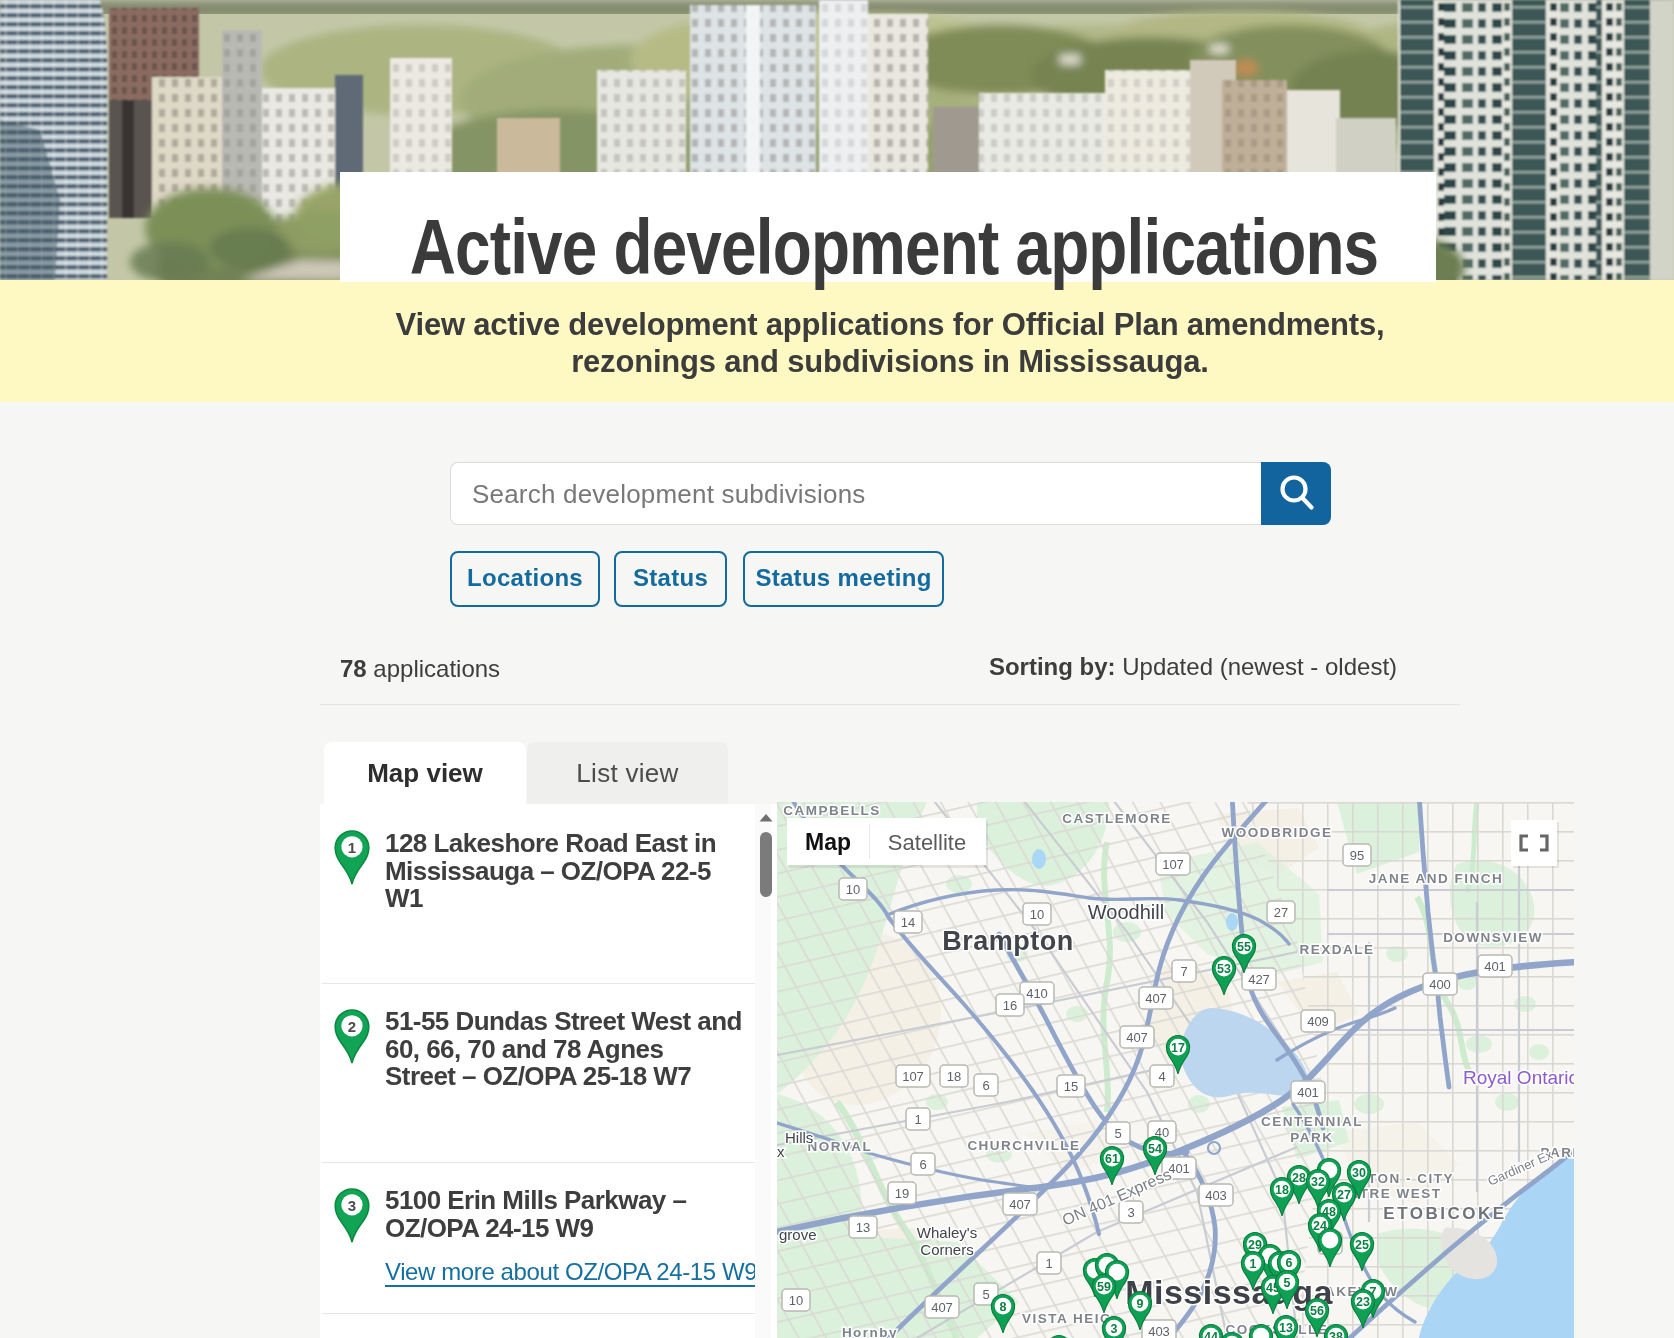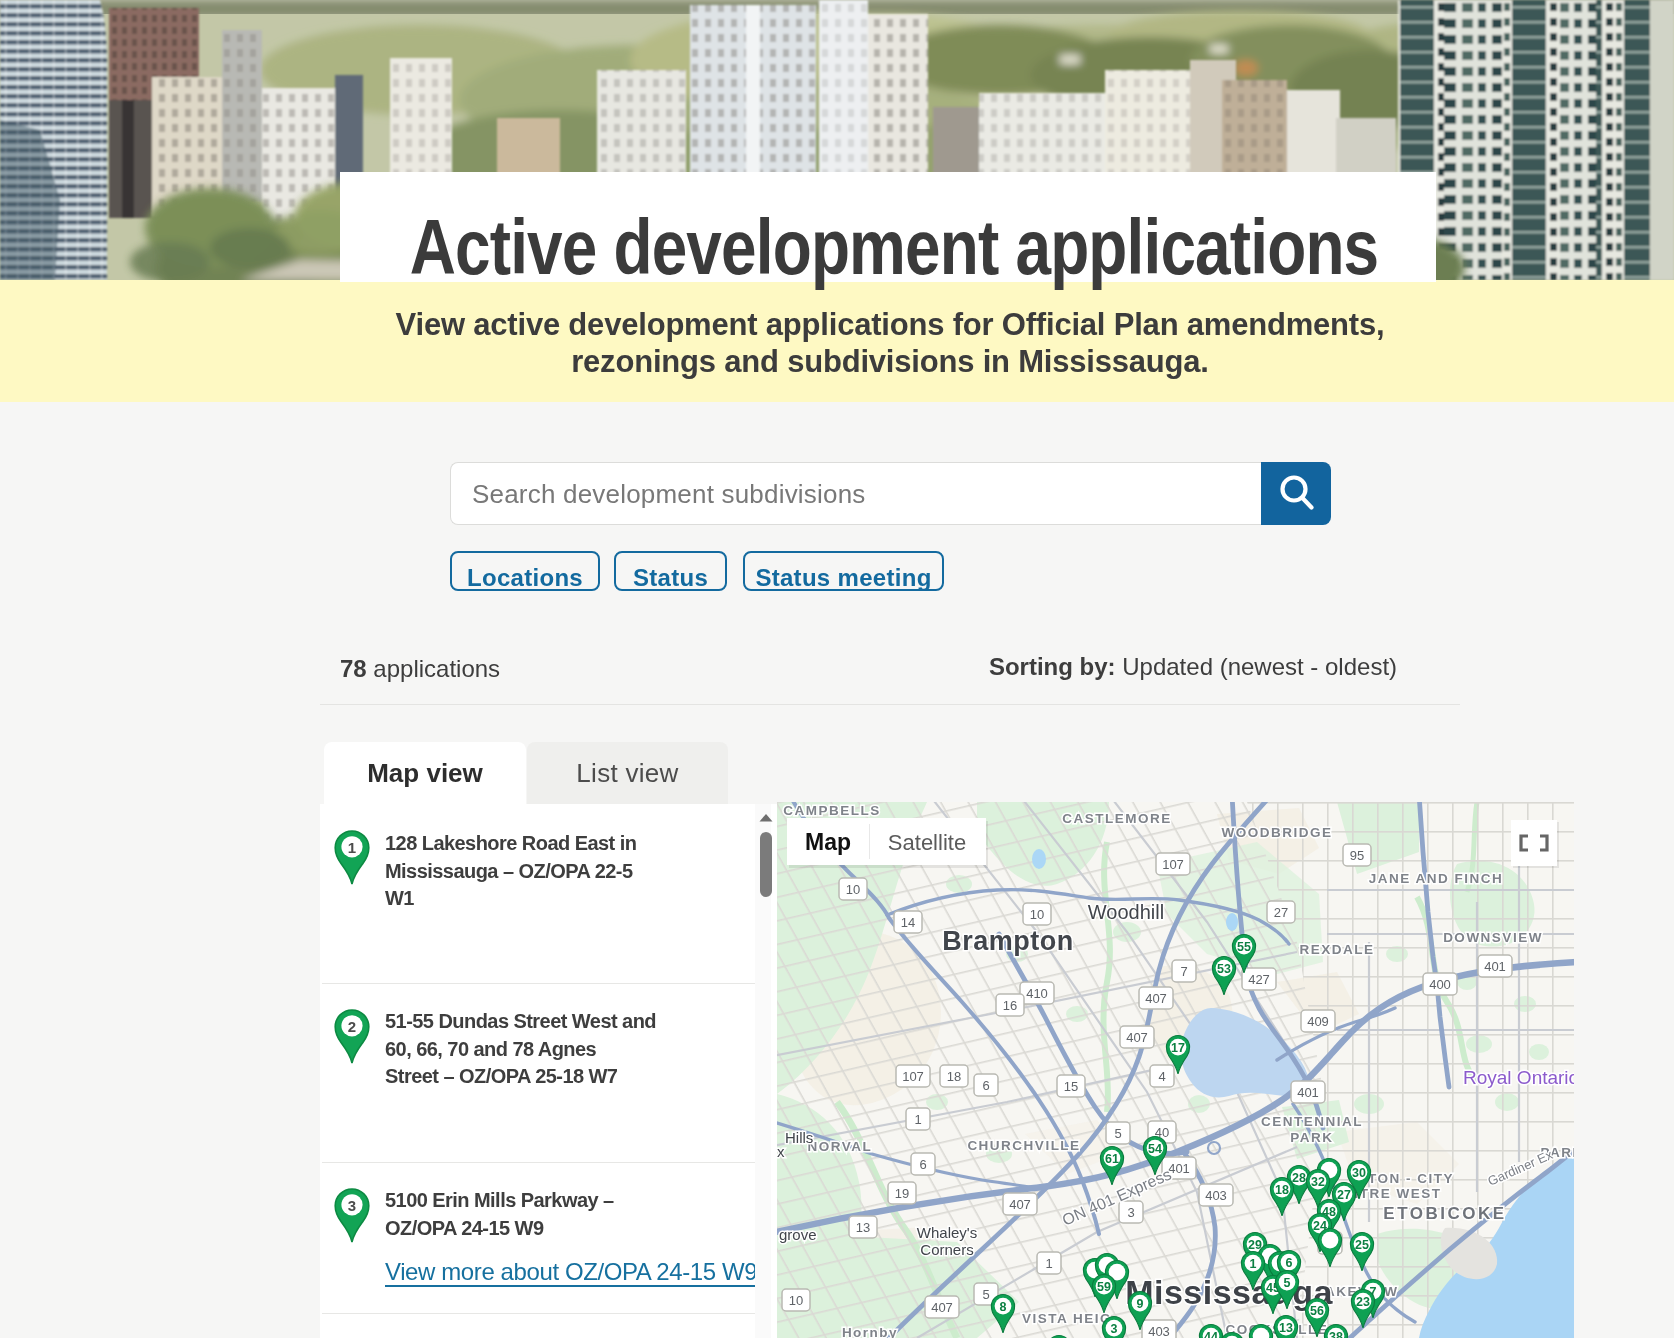--- a/index.html
+++ b/index.html
@@ -5,28 +5,28 @@
   html,body{margin:0;padding:0}
   .page{position:relative;width:1674px;height:1338px;background:#fef9c3;font-family:"Liberation Sans",sans-serif;overflow:hidden}
   .abs{position:absolute}
   .graysec{left:0;top:402px;width:1674px;height:936px;background:#f6f6f5}
   .card{left:340px;top:172px;width:1096px;height:110px;background:#ffffff}
   h1.title{left:57px;top:203px;width:1674px;margin:0;text-align:center;font-size:77px;font-weight:bold;color:#3b3b3b;letter-spacing:-1px;transform:scaleX(0.83);transform-origin:50% 50%}
   .sub{left:53px;top:306px;width:1674px;text-align:center;font-size:31px;font-weight:bold;color:#3c3c3c;line-height:37px;letter-spacing:-0.2px}
   .searchbox{left:450px;top:462px;width:811px;height:63px;background:#fff;border:1px solid #dcdcda;border-right:none;border-radius:8px 0 0 8px;box-sizing:border-box}
   .placeholder{left:472px;top:479px;font-size:26px;color:#787878;letter-spacing:0.2px}
   .searchbtn{left:1261px;top:462px;width:70px;height:63px;background:#12649e;border-radius:0 8px 8px 0}
-  .fbtn{top:551px;height:40px;border:2px solid #136a9f;border-radius:8px;box-sizing:border-box;color:#136a9f;font-size:24px;font-weight:bold;text-align:center;line-height:50px;letter-spacing:-0.2px;background:transparent;letter-spacing:0.3px}
+  .fbtn{top:551px;height:56px;border:2px solid #136a9f;border-radius:8px;box-sizing:border-box;color:#136a9f;font-size:24px;font-weight:bold;text-align:center;line-height:50px;letter-spacing:-0.2px;background:transparent;letter-spacing:0.3px}
   .meta-l{left:340px;top:655px;font-size:24px;color:#3d3d3d}
   .meta-r{left:943px;top:653px;width:500px;text-align:center;font-size:24px;color:#3d3d3d}
   .divider{left:320px;top:704px;width:1140px;height:1px;background:#e4e4e2}
   .tab-map{left:324px;top:742px;width:202px;height:62px;background:#ffffff;border-radius:8px 8px 0 0;text-align:center;font-size:26px;font-weight:bold;color:#2d2d2d;line-height:62px}
   .tab-list{left:527px;top:742px;width:201px;height:62px;background:#efefed;border-radius:8px 8px 0 0;text-align:center;font-size:26px;color:#4c4c4c;line-height:62px;letter-spacing:0.3px}
   .content{left:320px;top:804px;width:457px;height:534px;background:#ffffff}
-  .item-title{font-size:20px;font-weight:bold;color:#3e3e3e;line-height:27.5px;letter-spacing:-0.55px}
+  .item-title{font-size:26px;font-weight:bold;color:#3e3e3e;line-height:27.5px;letter-spacing:-0.55px}
   .item-link{font-size:24px;letter-spacing:-0.4px}
   .link-blue{color:#16709f;border-bottom:2px solid #16709f}
   .link-purple{color:#7c52a8;border-bottom:2px solid #7c52a8}
   .idivider{left:322px;width:434px;height:1px;background:#e7e7e5}
   .sbar{left:755px;top:804px;width:16px;height:534px;background:#fafafa}
   .sthumb{left:760px;top:832px;width:12px;height:65px;background:#7b7b7b;border-radius:6px}
 </style>
 </head>
 <body>
 <div class="page">

